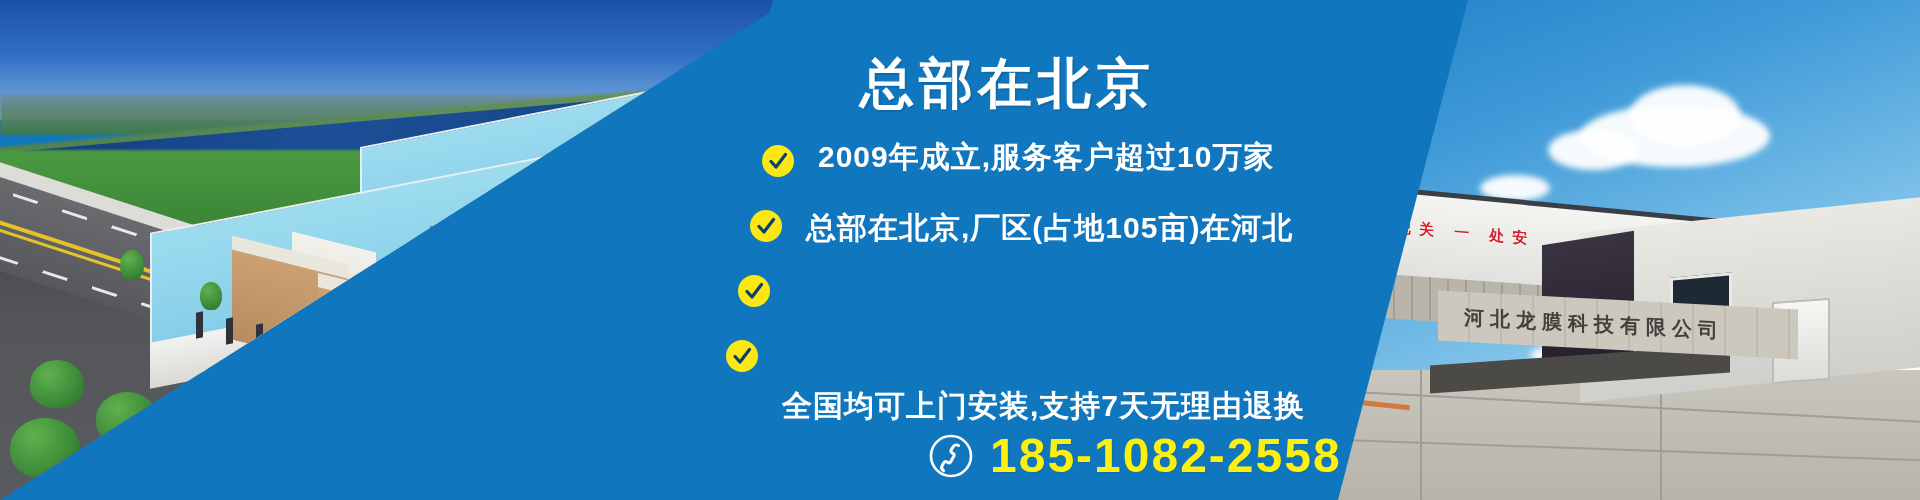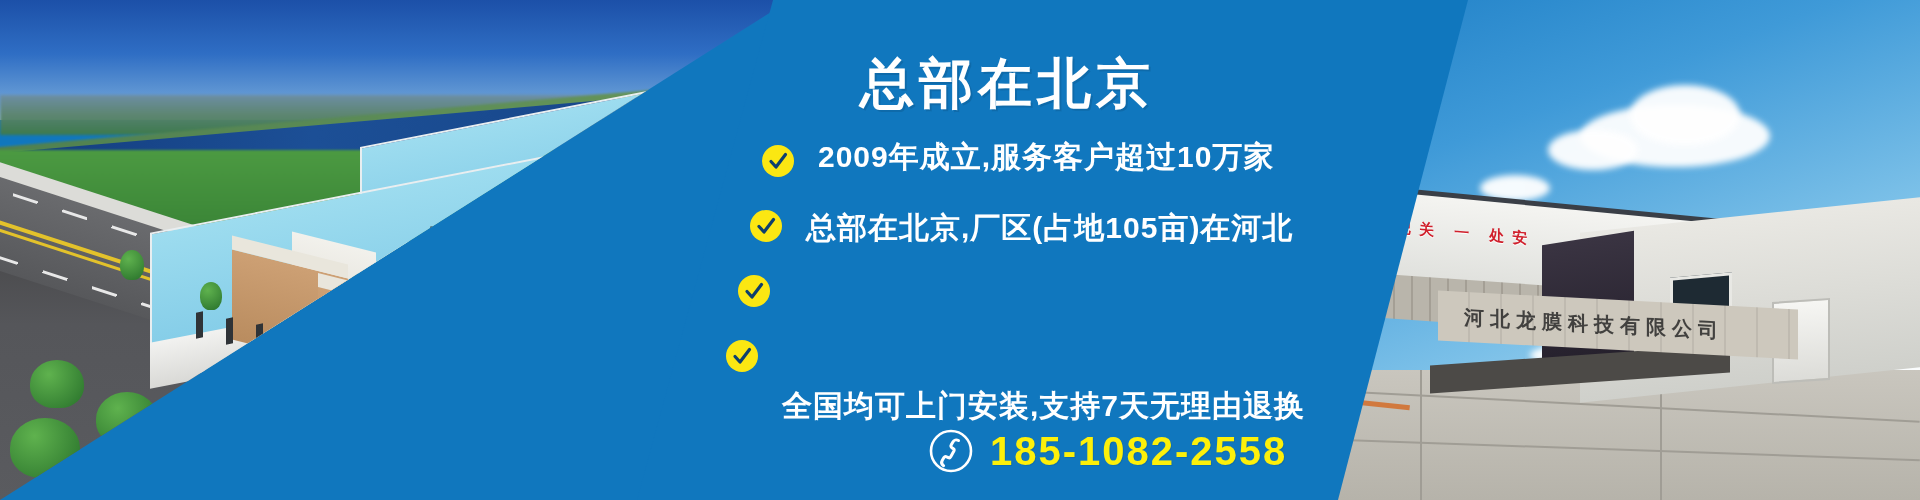--- a/index.html
+++ b/index.html
@@ -143,21 +143,21 @@
     letter-spacing:1px;
   }
   .b1 .tick{left:762px;top:12px;} .b1 .btext{left:818px;top:4px;}
   .b2 .tick{left:750px;top:12px;} .b2 .btext{left:806px;top:10px;}
   .b3 .tick{left:738px;top:12px;} .b3 .btext{left:794px;top:10px;}
   .b4 .tick{left:726px;top:12px;} .b4 .btext{left:782px;top:10px;margin-top:48px;}
 
   .phoneblock{position:absolute;left:928px;top:428px;display:flex;align-items:center;gap:16px;}
   .phoneblock .picon{width:46px;height:46px;flex:0 0 auto;}
   .phoneblock .pnum{
-    font-size:40px;font-weight:700;color:#fdf00a;letter-spacing:2px;white-space:nowrap;
+    font-size:48px;font-weight:700;color:#fdf00a;letter-spacing:2px;white-space:nowrap;
     text-shadow:1px 1px 0 rgba(0,0,0,.08);
   }
 </style>
 </head>
 <body>
 
 <div class="banner">
 
   <div class="photo-left">
     <div class="pl-inner">

